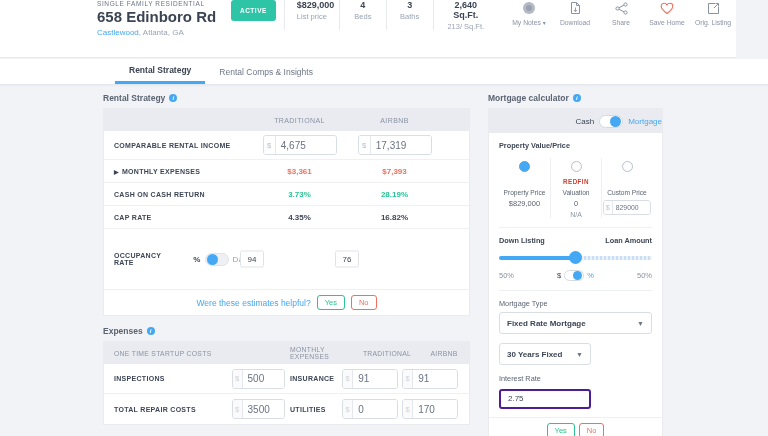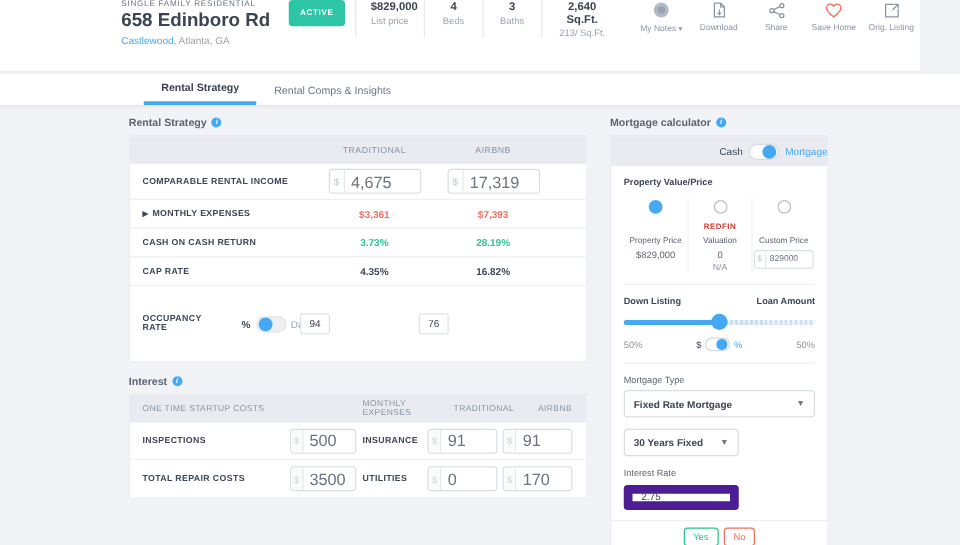--- a/index.html
+++ b/index.html
@@ -51,21 +51,21 @@
   .t-row .lbl { font-size:7px; font-weight:bold; color:#3d4656; letter-spacing:.3px; display:flex; align-items:center; gap:3px; }
   .t-row .val { font-size:8px; font-weight:bold; text-align:center; color:#3d4656; }
   .t-row .val.neg { color:#f0705f; }
   .t-row .val.pos { color:#27c596; }
   .arrow { font-size:6px; color:#3d4656; }
   .inp-row { min-height:29px; }
   .money { display:inline-flex; height:20px; width:74px; border:1px solid #d9dee5; border-radius:3px;
            background:#fff; margin:0 auto; overflow:hidden; }
   .money .cur { width:15px; border-right:1px solid #e4e8ee; color:#b9c0cb; font-size:7.5px;
                 display:flex; align-items:center; justify-content:center; background:#fff; }
-  .money input { border:none; outline:none; width:100%; font-size:13px; color:#6a7382; padding:0 5px;
+  .money input { border:none; outline:none; width:100%; font-size:10px; color:#6a7382; padding:0 5px;
                  font-family:"Liberation Sans", sans-serif; }
   .occ-row { min-height:60px; }
   .tog-grp { display:flex; align-items:center; gap:4px; margin-left:26px; }
   .tog-grp .pct { font-size:8px; font-weight:bold; color:#3d4656; }
   .tog-grp .days { font-size:8px; color:#9aa3b2; font-weight:normal; }
   .switch { width:24px; height:13px; border-radius:7px; background:#eef0f4; border:1px solid #dfe3e9; position:relative; cursor:pointer; }
   .switch .knob { width:11px; height:11px; border-radius:50%; background:#45a8f4; position:absolute; top:0; left:1px; }
   .switch.right .knob { left:auto; right:1px; }
   .switch.lite { background:#fff; border:1px solid #d5dae1; }
   .donut { width:46px; height:46px; border-radius:50%; margin:0 auto; position:relative; }
@@ -131,21 +131,21 @@
   .mini-grp .dol { font-size:7.5px; color:#3d4656; }
   .mini-grp .pct { font-size:7.5px; color:#45a8f4; }
   .switch.mini { width:20px; height:11px; }
   .switch.mini .knob { width:9px; height:9px; }
   .fld-lbl { font-size:7.3px; color:#5b6472; margin-bottom:4px; }
   .select { border:1px solid #d9dee5; border-radius:3px; height:22px; display:flex; align-items:center;
             justify-content:space-between; padding:0 7px; background:#fff; cursor:pointer; margin-bottom:9px; }
   .select .sv { font-size:8px; font-weight:bold; color:#3d4656; }
   .select .caret { font-size:7px; color:#6e7787; }
   .select.narrow { width:92px; }
-  .ir-input { border:7px solid #4c1d95; border-radius:3px; height:20px; width:92px; font-size:8px;
+  .ir-input { border:2px solid #4c1d95; border-radius:3px; height:20px; width:92px; font-size:8px;
               color:#3d4656; padding:0 7px; outline:none; font-family:"Liberation Sans", sans-serif; }
   .m-feedback { display:flex; align-items:center; justify-content:center; gap:4px; height:26px;
                 border-top:1px solid #eef0f4; margin-top:8px; }
 
   svg { display:block; }
 </style>
 </head>
 <body>
 
 <header class="topbar">
@@ -299,25 +299,30 @@
             <span class="dval">94</span>
           </span>
         </span>
         <span>
           <span class="donut" style="background: conic-gradient(rgb(69, 168, 244) 76%, rgb(227, 231, 237) 0deg);">
             <span class="dval">76</span>
           </span>
         </span>
       </div>
 
+      <div class="feedback">
+        <span class="q">Were these estimates helpful?</span>
+        <span class="btn yes">Yes</span>
+        <span class="btn no">No</span>
+      </div>
     </div>
 
     <div class="exp-sec">
       <div class="sec-title">
-        <span>Interest</span>
+        <span>Expenses</span>
         <span class="info-i">i</span>
       </div>
       <div class="card">
         <div class="exp-band">
           <span class="eb-startup">ONE TIME STARTUP COSTS</span>
           <span class="eb-monthly">MONTHLY EXPENSES</span>
           <span class="eb-trad">TRADITIONAL</span>
           <span class="eb-air">AIRBNB</span>
         </div>
 

